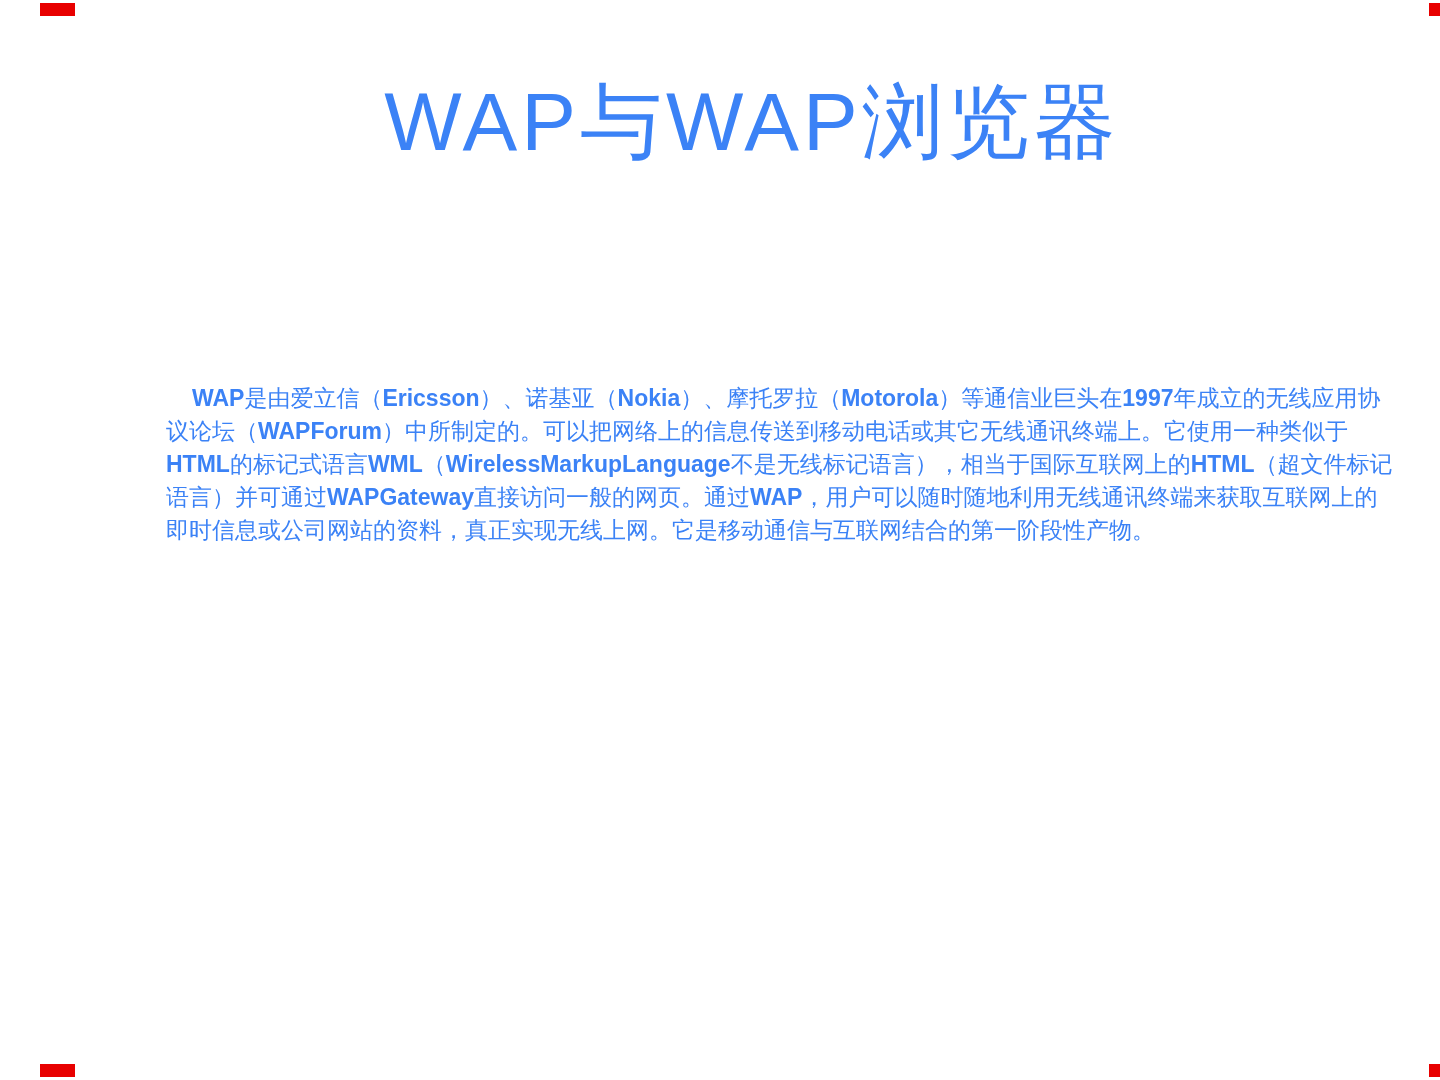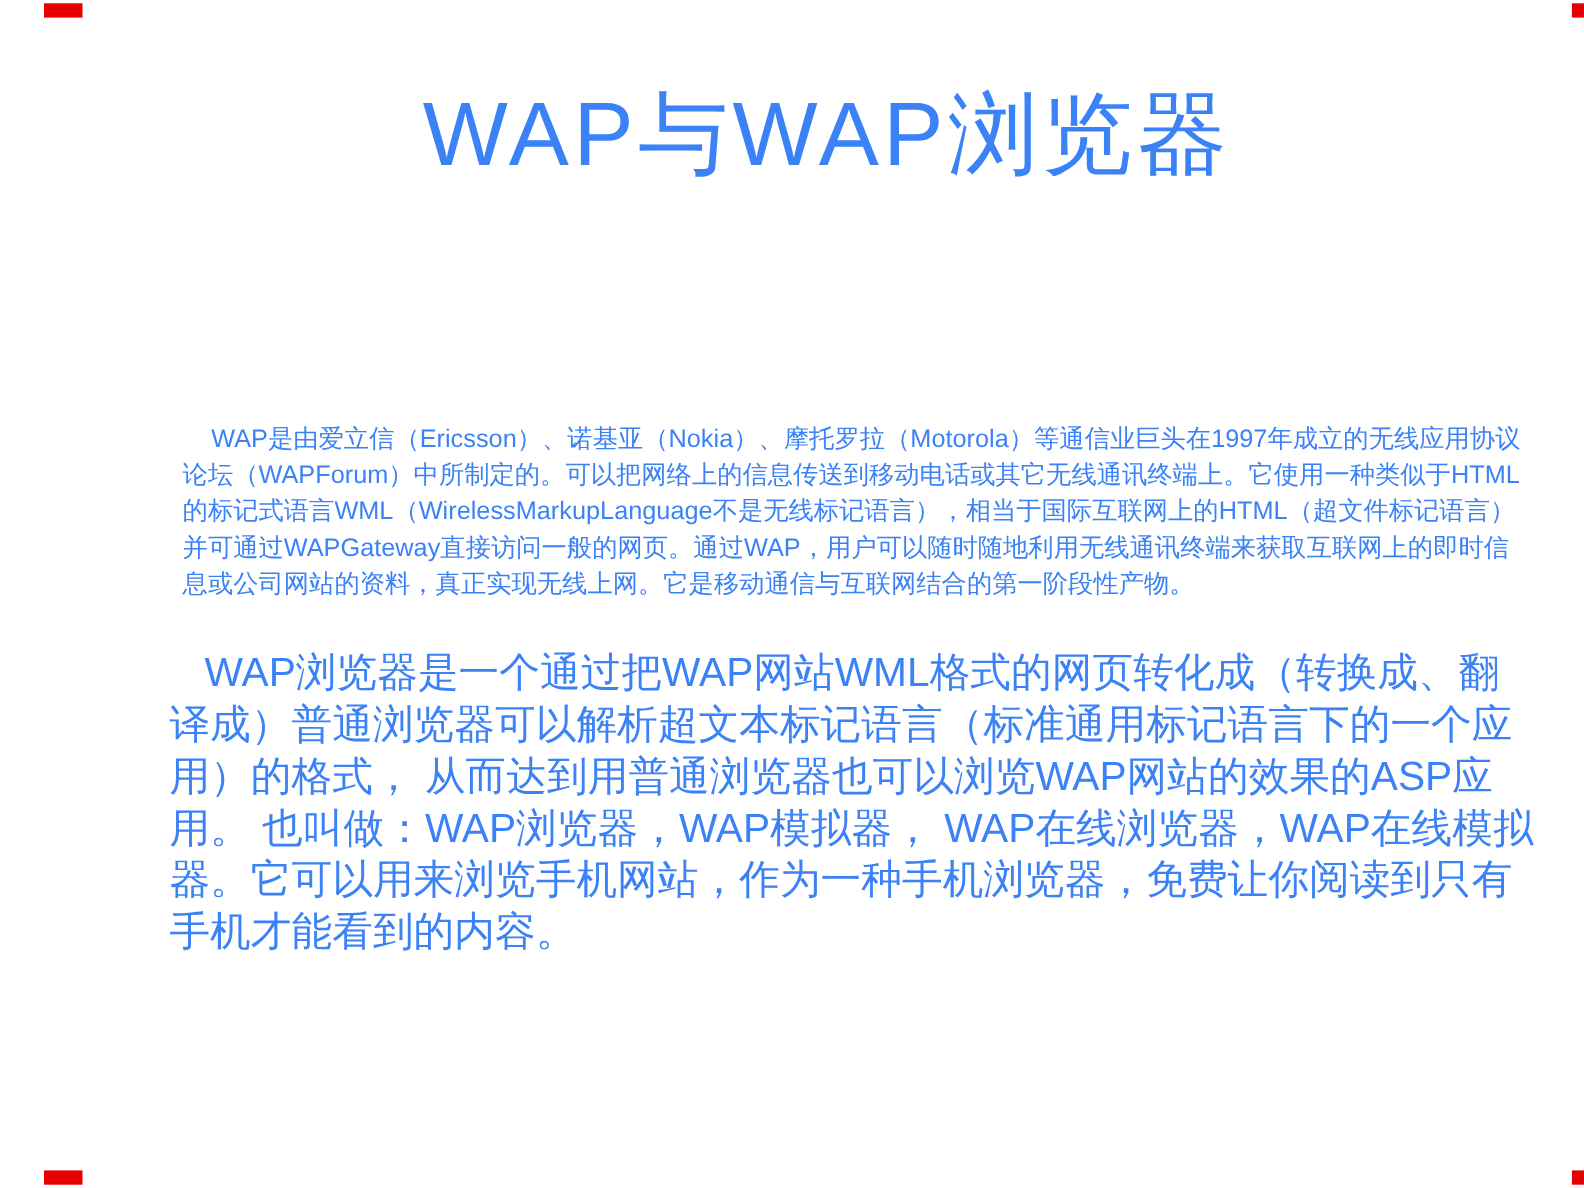--- a/index.html
+++ b/index.html
@@ -44,21 +44,21 @@
     text-indent: 76px;
   }
   .para-history {
     left: 134px;
     top: 382px;
     width: 1228px;
     font-size: 23px;
     line-height: 33px;
     text-indent: 26px;
   }
-  .para-history b { font-weight: 400; }
+  .para-history b { font-weight: 700; }
   .para-browser {
     left: 122px;
     top: 588px;
     width: 1244px;
     font-size: 37px;
     line-height: 47px;
     text-indent: 32px;
   }
 </style>
 </head>
@@ -68,14 +68,13 @@
   <div class="corner tl" style="background-color: rgb(232, 0, 0);"></div>
   <div class="corner tr" style="background-color: rgb(232, 0, 0);"></div>
   <div class="corner bl" style="background-color: rgb(232, 0, 0);"></div>
   <div class="corner br" style="background-color: rgb(232, 0, 0);"></div>
 
   <h1 class="title">WAP与WAP浏览器</h1>
 
 
   <p class="para para-history"><b>WAP</b>是由爱立信（<b>Ericsson</b>）、诺基亚（<b>Nokia</b>）、摩托罗拉（<b>Motorola</b>）等通信业巨头在<b>1997</b>年成立的无线应用协议论坛（<b>WAPForum</b>）中所制定的。可以把网络上的信息传送到移动电话或其它无线通讯终端上。它使用一种类似于<b>HTML</b>的标记式语言<b>WML</b>（<b>WirelessMarkupLanguage</b>不是无线标记语言），相当于国际互联网上的<b>HTML</b>（超文件标记语言）并可通过<b>WAPGateway</b>直接访问一般的网页。通过<b>WAP</b>，用户可以随时随地利用无线通讯终端来获取互联网上的即时信息或公司网站的资料，真正实现无线上网。它是移动通信与互联网结合的第一阶段性产物。</p>
 
-  <p class="para para-browser">WAP浏览器是一个通过把WAP网站WML格式的网页转化成（转换成、翻译成）普通浏览器可以解析超文本标记语言（标准通用标记语言下的一个应用）的格式， 从而达到用普通浏览器也可以浏览WAP网站的效果的ASP应用。 也叫做：WAP浏览器，WAP模拟器， WAP在线浏览器，WAP在线模拟器。它可以用来浏览手机网站，作为一种手机浏览器，免费让你阅读到只有手机才能看到的内容。</p>
 </div>
 
 </body></html>

